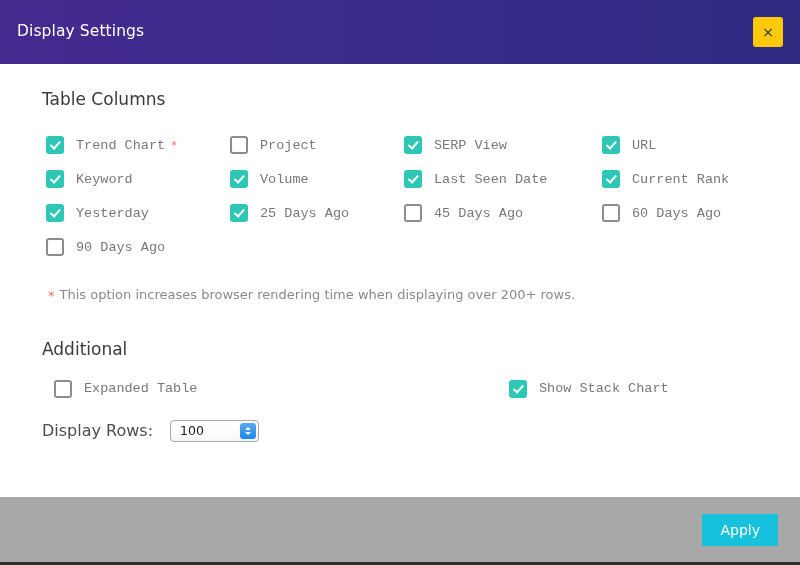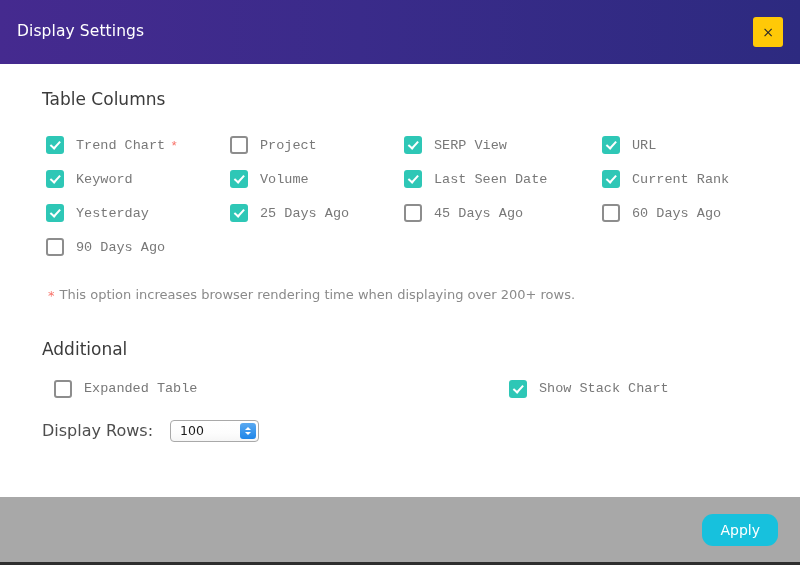--- a/index.html
+++ b/index.html
@@ -248,21 +248,21 @@
     align-items: center;
     justify-content: flex-end;
     padding: 0 22px 0 0;
     box-sizing: border-box;
     border-bottom: 3px solid #2e2e2e;
   }
   .apply-button {
     background: #17c1dd;
     color: #ffffff;
     border: none;
-    border-radius: 11px;
+    border-radius: 0;
     font-size: 14px;
     font-family: "DejaVu Sans", "Liberation Sans", sans-serif;
     padding: 9px 18px;
     cursor: pointer;
     line-height: 1;
   }
 </style>
 </head>
 <body>
 

